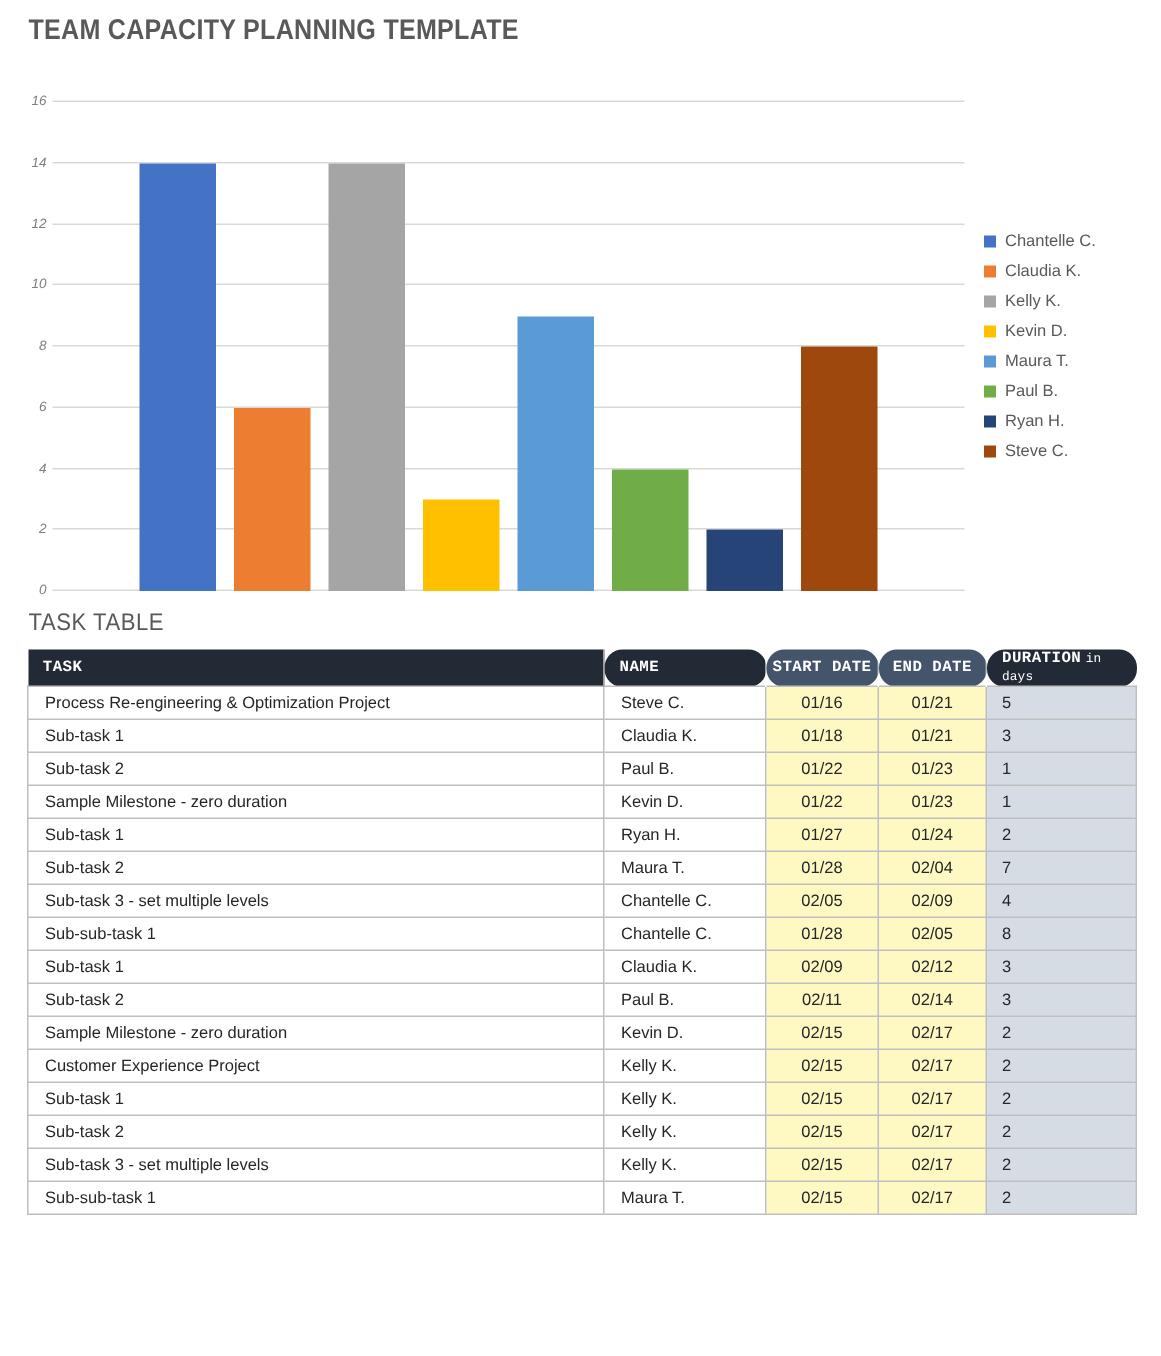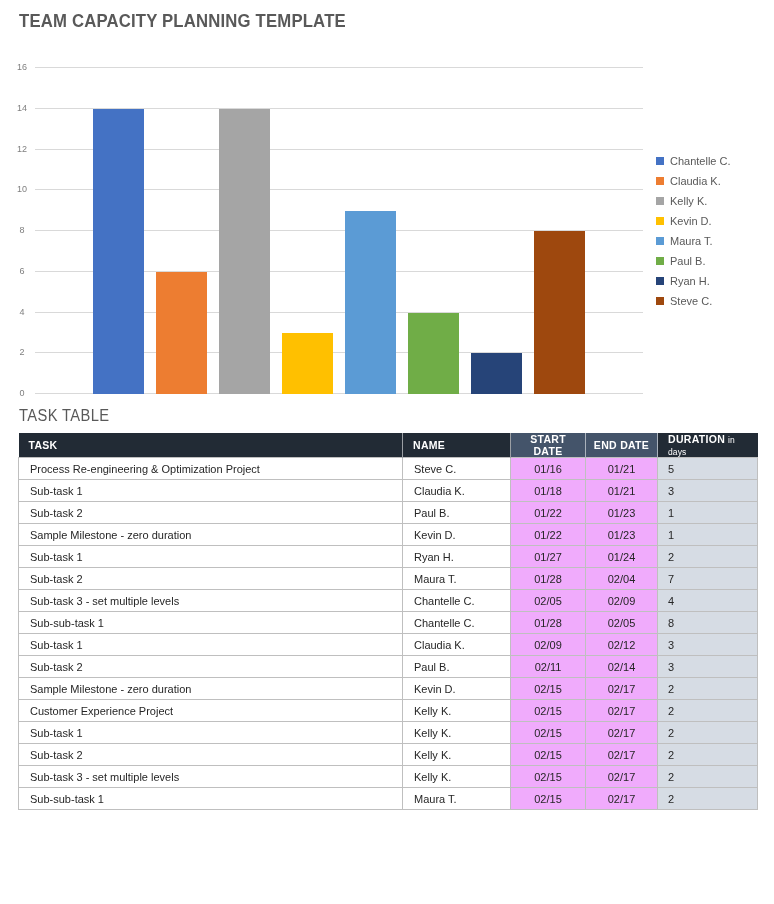--- a/index.html
+++ b/index.html
@@ -13,22 +13,22 @@
     font-size: 19px; font-weight: bold; color: #595959;
     letter-spacing: 0.2px; white-space: nowrap;
     transform: scaleX(0.88); transform-origin: left center;
   }
 
   
   .chart-block { position: absolute; left: 18px; top: 60px; width: 626px; height: 340px; }
   .chart-plot { position: absolute; left: 17px; top: 8px; width: 608px; height: 326px; }
   .gridline { position: absolute; left: 0; right: 0; height: 1px; background: #D9D9D9; }
   .ytick {
-    position: absolute; left: -22px; width: 18px; text-align: center;
-    font-size: 9px; color: #7F7F7F; line-height: 11px;
+    position: absolute; left: -22px; width: 18px; text-align: right;
+    font-size: 9px; color: #7F7F7F; line-height: 11px; font-style: italic;
   }
   .bars {
     position: absolute; left: 0; right: 0; top: 0; bottom: 0;
     display: flex; align-items: flex-end; justify-content: center; gap: 12px;
   }
   .bar { width: 51px; }
 
   
   .chart-legend {
     position: absolute; left: 656px; top: 155px;
@@ -45,31 +45,31 @@
     letter-spacing: 0.4px; white-space: nowrap;
     transform: scaleX(0.92); transform-origin: left center;
   }
   table.task-table {
     position: absolute; left: 18px; top: 433px; width: 739px;
     border-collapse: collapse; table-layout: fixed;
     font-size: 11px; color: #262626;
   }
   .task-table th {
     height: 20px; font-size: 10.5px; font-weight: bold; color: #ffffff;
-    text-align: left; padding: 0 8px 0 10px; letter-spacing: 0.3px;
+    text-align: left; padding: 0 8px 0 10px; letter-spacing: 0.3px; font-family: Liberation Mono, monospace;
   }
   .task-table th.dark { background: #222B35; }
   .task-table th.slate { background: #44546A; text-align: center; padding: 0 4px; margin-top: 36px; }
-  .task-table th + th { border-left: 1px solid rgba(255,255,255,0.55); }
+  .task-table th + th { border-left: 1px solid rgba(255,255,255,0.55); border-radius: 12px; }
   .task-table th .suffix { font-size: 8.5px; font-weight: 400; margin-left: 3px; letter-spacing: 0.1px; }
   .task-table td {
     height: 22px; border: 1px solid #BFBFBF; background: #ffffff;
     padding: 0 8px 0 11px; white-space: nowrap; overflow: hidden;
   }
-  .task-table td.date-cell { background: #f0abfc; text-align: center; padding: 0 14px; }
+  .task-table td.date-cell { background: #fef9c3; text-align: center; padding: 0 14px; }
   .task-table td.duration-cell { background: #D6DCE4; padding-left: 10px; }
 </style>
 </head>
 <body>
 
 <div class="page">
 
   <div class="page-title">TEAM CAPACITY PLANNING TEMPLATE</div>
 
   <div class="chart-block">

